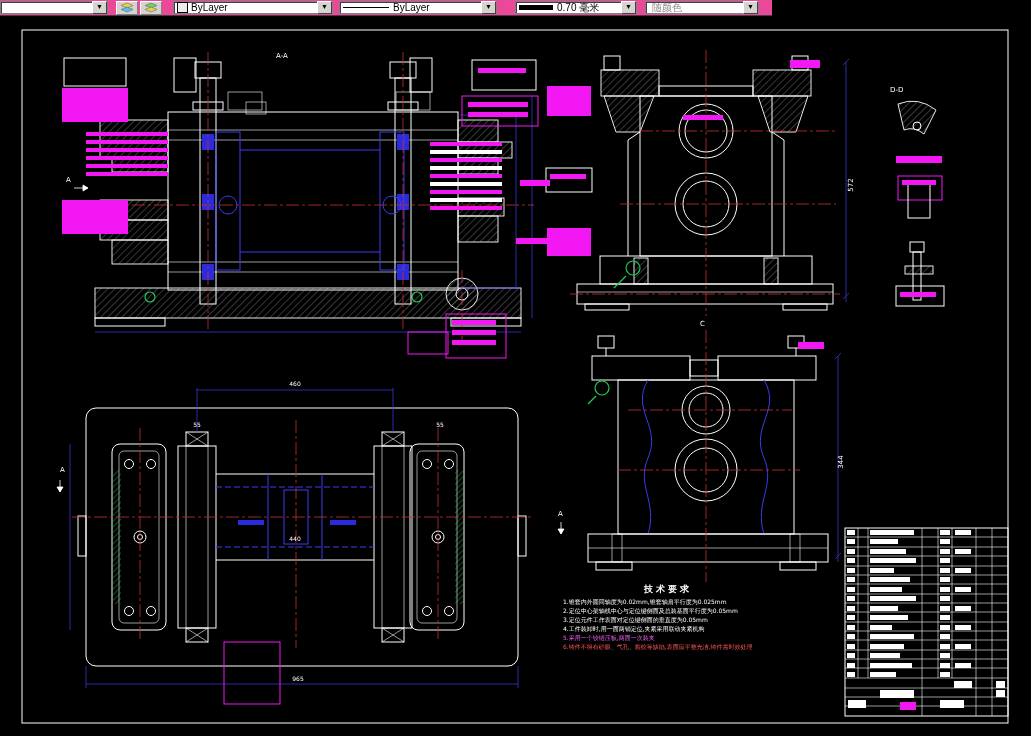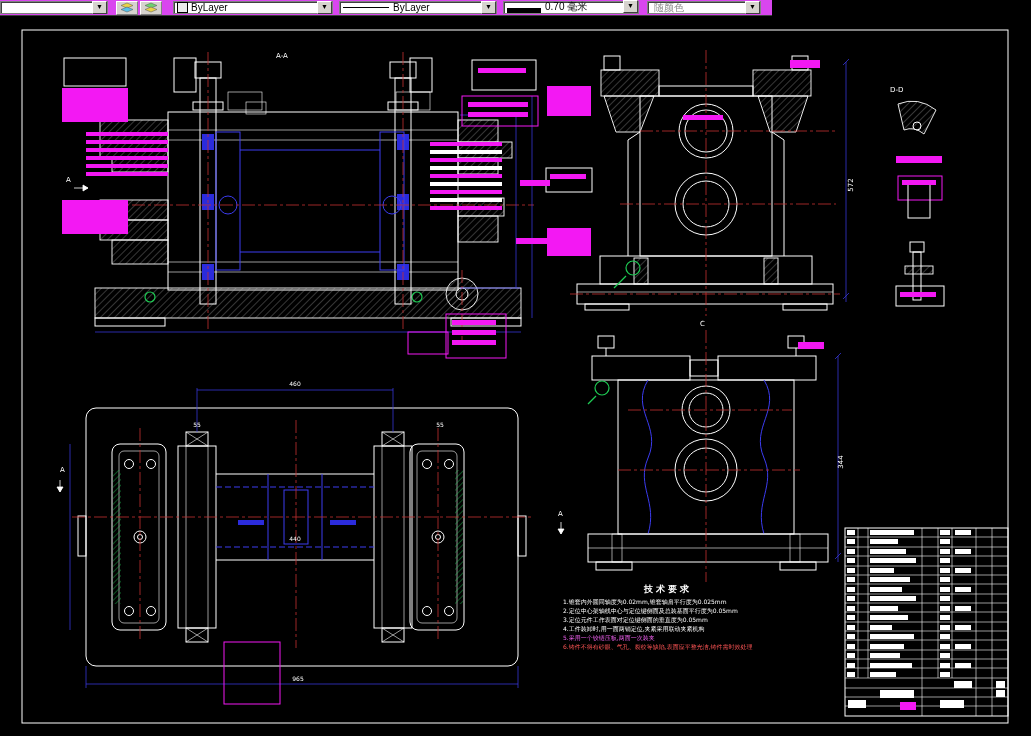--- a/index.html
+++ b/index.html
@@ -1,20 +1,20 @@
 <!DOCTYPE html>
 <html><head>
 <meta charset="utf-8">
 <style>
   html,body{margin:0;padding:0;background:#000;}
   body{width:1031px;height:736px;position:relative;overflow:hidden;
        font-family:"Liberation Sans",sans-serif;}
   
   .toolbar{position:absolute;top:0;left:0;width:772px;height:15px;z-index:2;
-           background:#d946ef;border-bottom:1px solid #404040;
+           background:#ec4899;border-bottom:1px solid #404040;
            display:flex;align-items:center;font-size:10px;color:#000;}
   .combo{height:13px;background:#fff;border:1px solid #808080;
          box-shadow:inset 1px 1px 0 #404040;display:flex;align-items:center;
          padding-left:3px;position:relative;box-sizing:border-box;}
   .combo-text{flex:1;white-space:nowrap;overflow:hidden;line-height:12px;}
   .combo-arrow{width:13px;height:11px;background:#d6d3ce;border:1px solid;
          border-color:#fff #404040 #404040 #fff;font-size:7px;line-height:10px;
          text-align:center;color:#000;flex:0 0 13px;margin-left:2px;}
   .disabled .combo-text{color:#8a8a8a;}
   .tbtn{width:22px;height:14px;background:#d6d3ce;border:1px solid;
@@ -67,21 +67,21 @@
   <div class="combo" style="width:160px;margin-left:10px;">
     <span class="swatch"></span>
     <span class="combo-text">ByLayer</span>
     <span class="combo-arrow">▼</span>
   </div>
   <div class="combo" style="width:158px;margin-left:6px;">
     <span class="lt-glyph"></span>
     <span class="combo-text">ByLayer</span>
     <span class="combo-arrow">▼</span>
   </div>
-  <div class="combo" style="width:136px;margin-left:6px;align-items:flex-end;">
+  <div class="combo" style="width:122px;margin-left:18px;">
     <span class="lw-glyph"></span>
     <span class="combo-text">0.70 毫米</span>
     <span class="combo-arrow">▼</span>
   </div>
   <div class="combo disabled" style="width:114px;margin-left:8px;padding-left:6px;">
     <span class="combo-text">随颜色</span>
     <span class="combo-arrow">▼</span>
   </div>
 </div>
 

